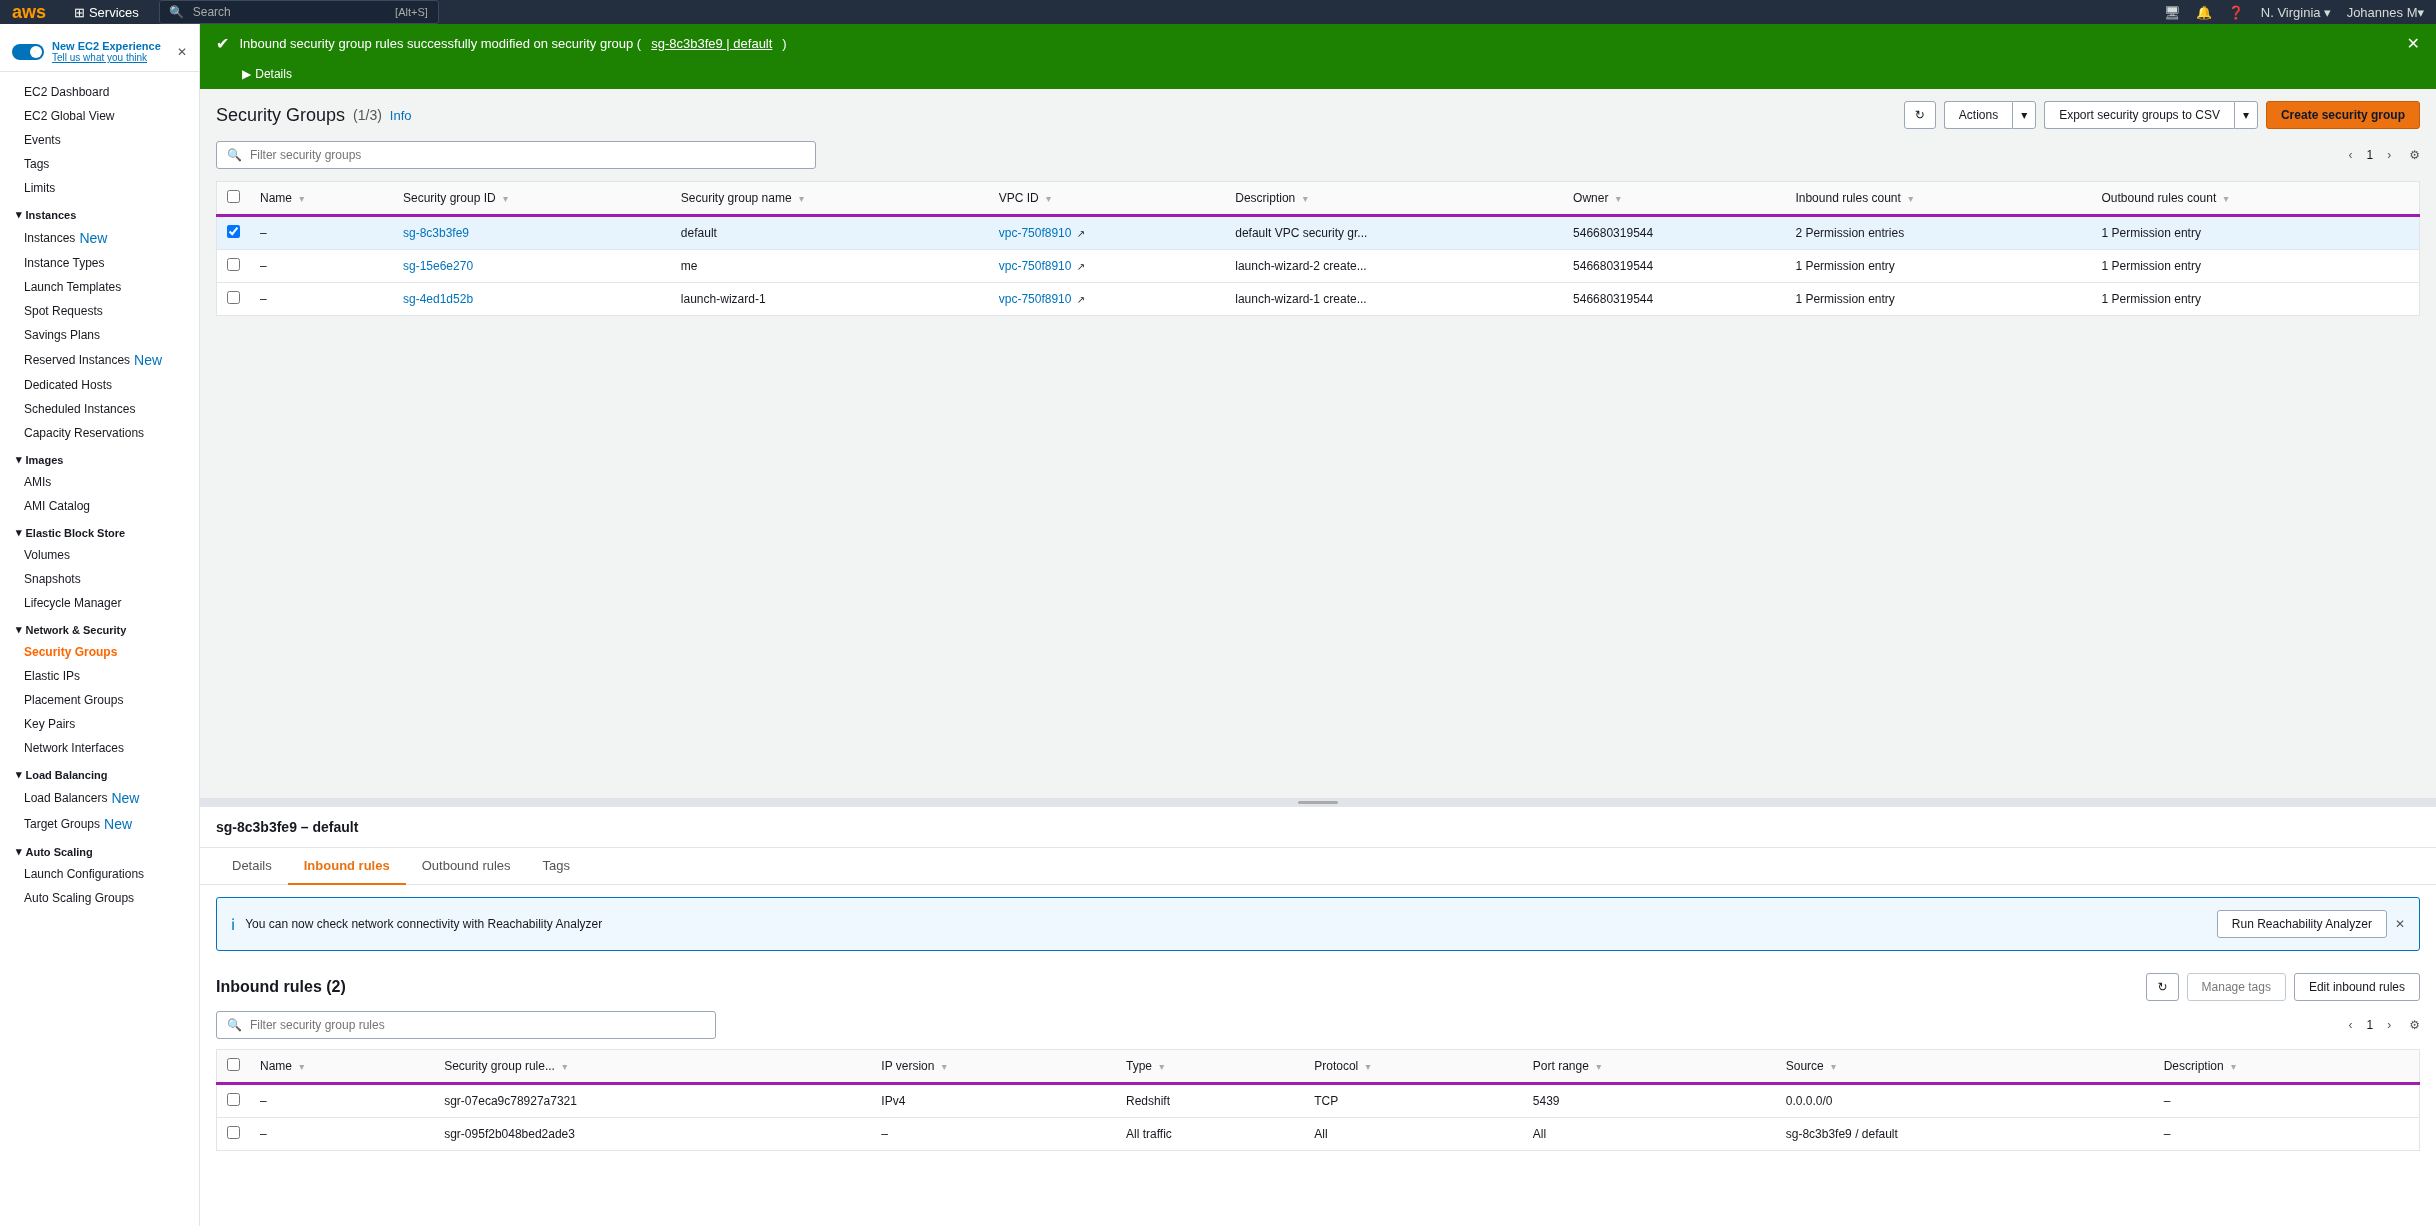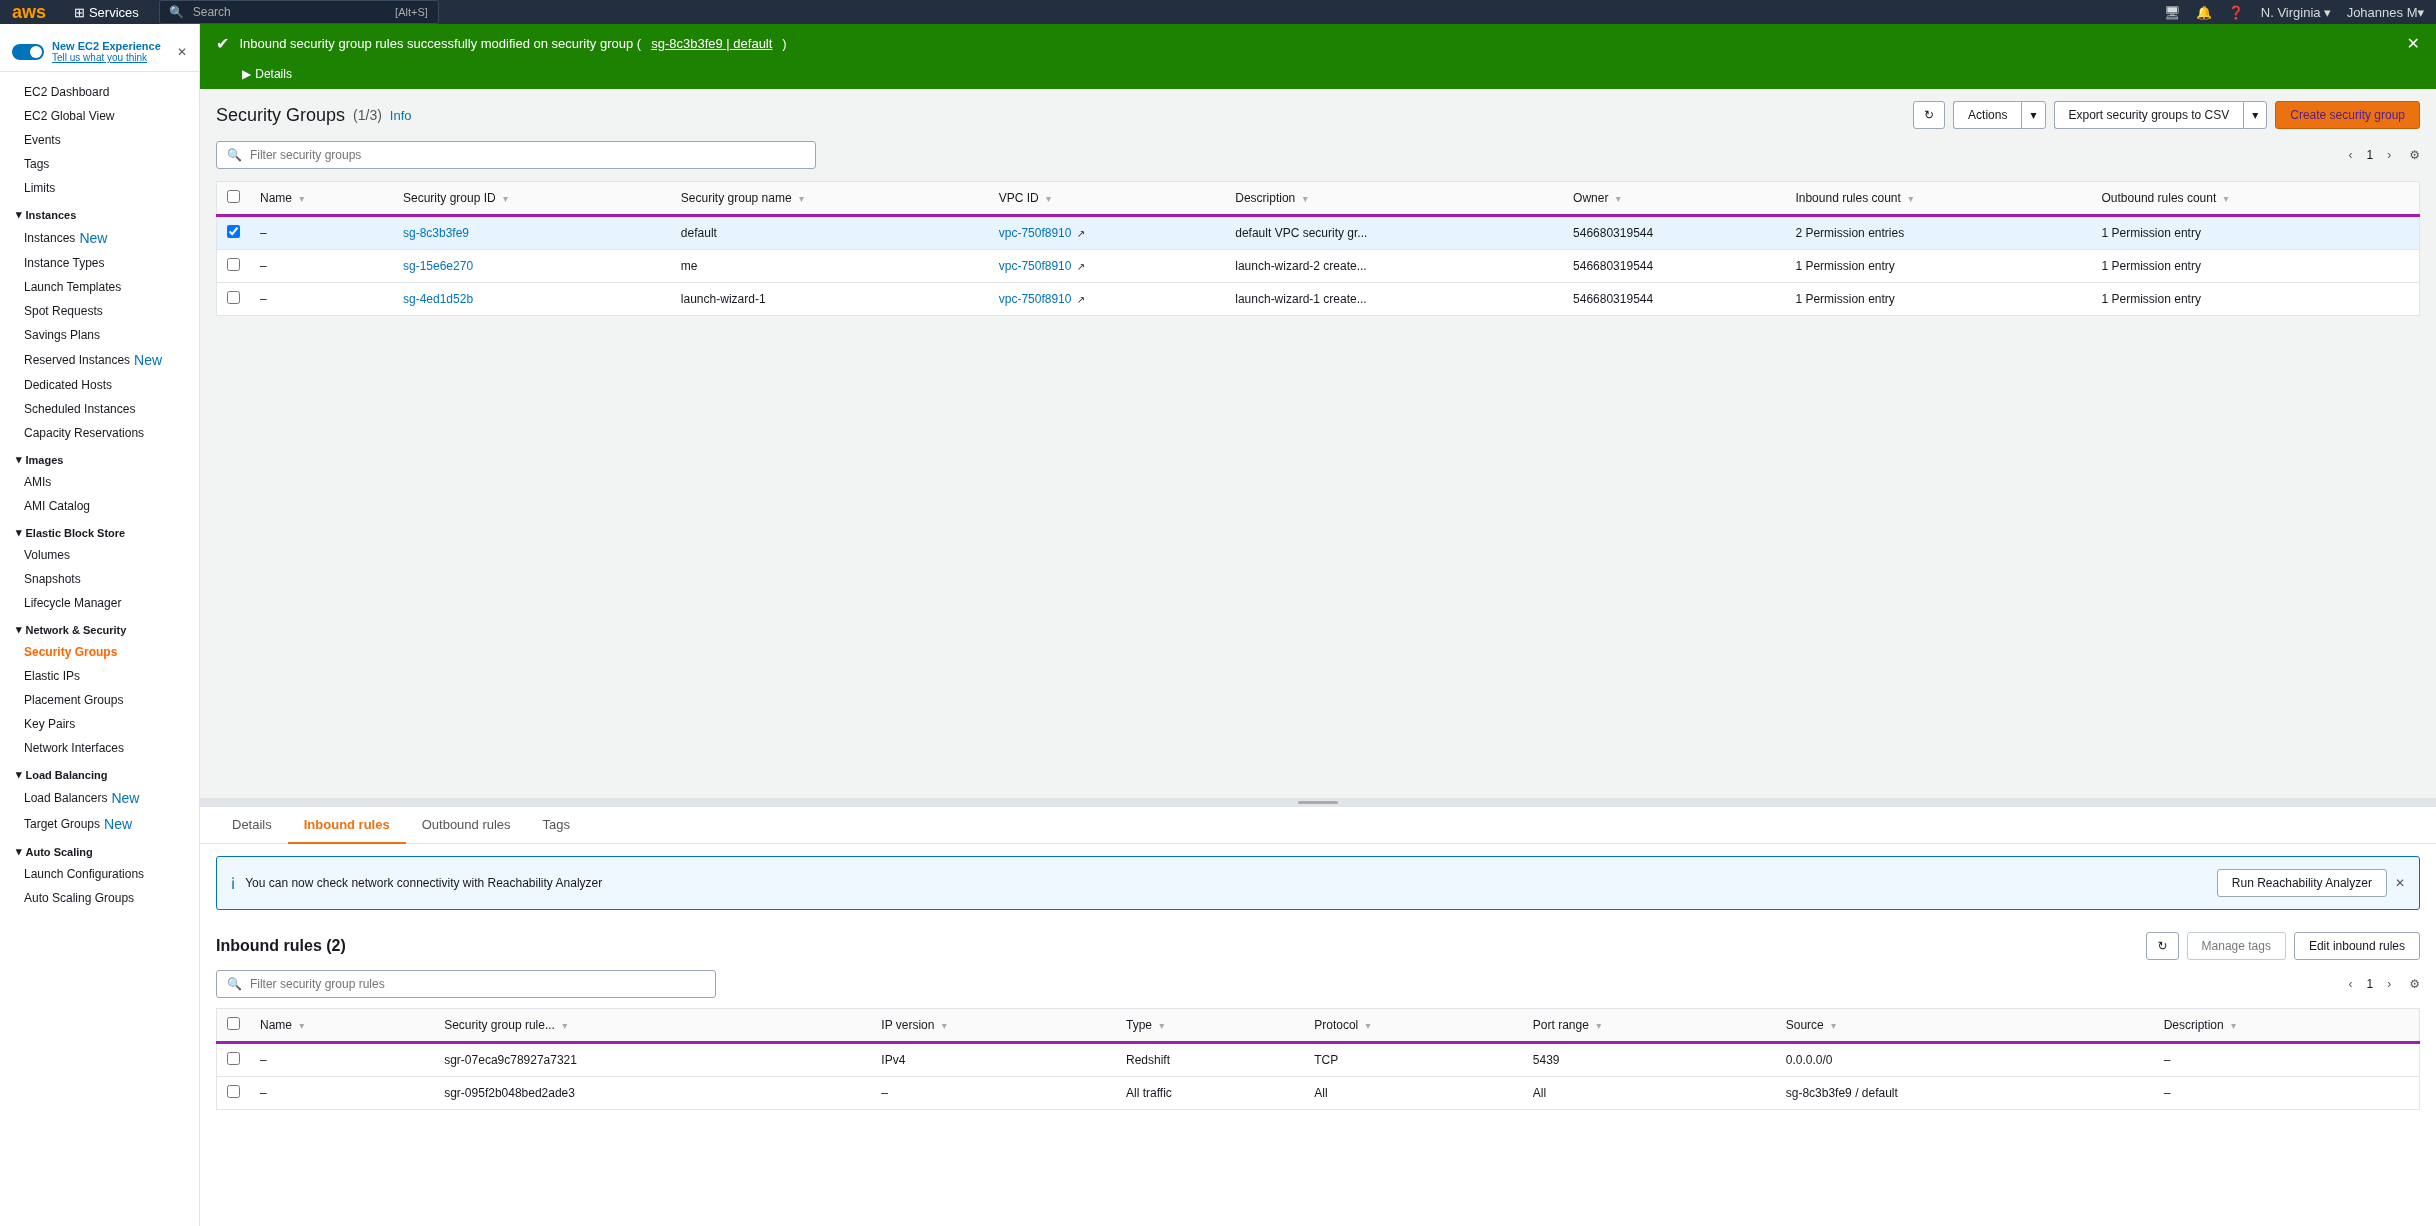--- a/index.html
+++ b/index.html
@@ -51,21 +51,21 @@
 
     
     .section-header { display: flex; align-items: center; gap: 8px; margin-bottom: 12px; }
     .section-title { font-size: 18px; font-weight: normal; color: #16191f; }
     .section-count { font-size: 14px; color: #555; }
     .info-icon { color: #0073bb; cursor: pointer; font-size: 13px; }
     .header-actions { margin-left: auto; display: flex; align-items: center; gap: 8px; }
 
     .btn { padding: 6px 14px; border-radius: 3px; font-size: 12px; cursor: pointer; border: 1px solid; display: inline-flex; align-items: center; gap: 6px; }
     .btn-default { background: #fff; border-color: #9ba7b6; color: #16191f; }
-    .btn-primary { background: #ec7211; border-color: #c45e09; color: #4c1d95; font-weight: normal; }
+    .btn-primary { background: #ec7211; border-color: #c45e09; color: #0f172a; font-weight: bold; }
     .btn-icon { padding: 6px 10px; }
     .btn-split { display: flex; align-items: center; }
     .btn-split-main { border-right: none; border-radius: 3px 0 0 3px; }
     .btn-split-arrow { border-left: 1px solid #9ba7b6; border-radius: 0 3px 3px 0; padding: 6px 8px; }
 
     
     .filter-bar { display: flex; align-items: center; gap: 8px; margin-bottom: 12px; }
     .filter-input { border: 1px solid #9ba7b6; border-radius: 3px; padding: 6px 10px; font-size: 12px; width: 600px; display: flex; align-items: center; gap: 8px; background: #fff; }
     .filter-input input { border: none; outline: none; font-size: 12px; flex: 1; }
     .pagination { margin-left: auto; display: flex; align-items: center; gap: 8px; }
@@ -357,20 +357,23 @@
             </tr>
           </tbody>
         </table>
       </div>
 
       <div class="splitter">
         <div class="splitter-handle"></div>
       </div>
 
       <div class="lower-panel">
+        <div class="lower-panel-header">
+          <span>sg-8c3b3fe9 – default</span>
+        </div>
         <div class="tabs">
           <div class="tab"><span>Details</span></div>
           <div class="tab active"><span>Inbound rules</span></div>
           <div class="tab"><span>Outbound rules</span></div>
           <div class="tab"><span>Tags</span></div>
         </div>
 
         <div class="info-box">
           <span class="info-box-icon">ℹ</span>
           <span>You can now check network connectivity with Reachability Analyzer</span>

